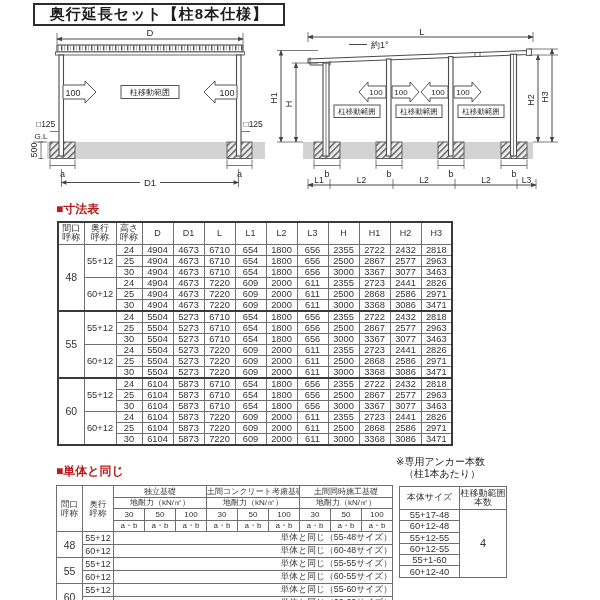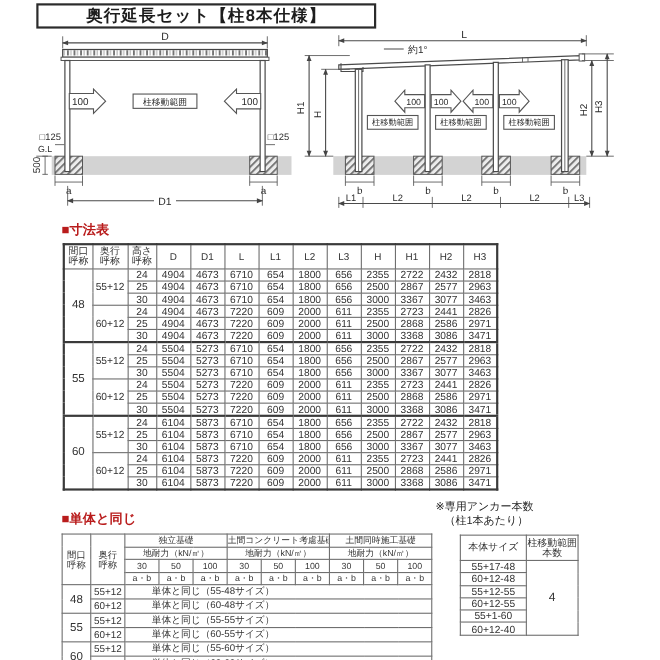--- a/index.html
+++ b/index.html
@@ -1,18 +1,18 @@
 <!DOCTYPE html>
 <html><head>
 <meta charset="utf-8">
 <style>
 *{margin:0;padding:0;box-sizing:border-box}
 html,body{width:600px;height:600px}
 body{position:relative;background:#fff;font-family:"Liberation Sans","DejaVu Sans",sans-serif;color:#222;overflow:hidden}
-.title-box{position:absolute;left:33px;top:3px;width:309px;height:23px;border:2px solid #2b2b2b;display:flex;align-items:center;justify-content:center;font-size:15px;font-weight:bold;letter-spacing:1px;color:#1d1d1d}
+.title-box{position:absolute;left:33px;top:3px;width:252px;height:23px;border:2px solid #2b2b2b;display:flex;align-items:center;justify-content:center;font-size:15px;font-weight:bold;letter-spacing:1px;color:#1d1d1d}
 .svg-front{position:absolute;left:0;top:28px;width:270px;height:167px}
 .svg-side{position:absolute;left:270px;top:28px;width:330px;height:167px}
 svg text{font-family:"Liberation Sans","DejaVu Sans",sans-serif;fill:#2a2a2a}
 .t75{font-size:7.5px}.t8{font-size:8px}.t85{font-size:8.5px}.t9{font-size:9px}.t95{font-size:9.5px}
 .ln{stroke:#4a4a4a;stroke-width:1;fill:none}
 .ln8{stroke:#5a5a5a;stroke-width:.8;fill:none}
 .shape{fill:#fff;stroke:#4a4a4a;stroke-width:1.1}
 .shape9{fill:#fff;stroke:#555;stroke-width:.9}
 .section-heading{position:absolute;font-size:12px;font-weight:bold;color:#b91c1c}
 #h-dim{left:56px;top:201px}
@@ -27,23 +27,23 @@
 .dim-table td{font-size:9.3px;line-height:10px}
 .dim-table td.big{font-size:10.5px}
 .dim-table tr.group-start td{border-top:2px solid #3a3a3a}
 .f-table{left:56px;top:485px;width:336px;border:1.5px solid #3a3a3a}
 .f-table th{font-size:8px;line-height:9px}
 .f-table thead tr{height:11.5px}
 .f-table .two-line{font-size:8.5px}
 .f-table tbody tr{height:11.3px}
 .f-table td{font-size:9px}
 .f-table td.big{font-size:10.5px}
-.f-table td.note{text-align:left;padding-left:24px;font-size:8.8px}
+.f-table td.note{text-align:right;padding-left:24px;font-size:8.8px}
 .f-table tr.group-start td{border-top:1.5px solid #3a3a3a}
-.a-table{left:418px;top:486px;width:107px;border:1.5px solid #3a3a3a}
+.a-table{left:399px;top:486px;width:107px;border:1.5px solid #3a3a3a}
 .a-table thead tr{height:23px}
 .a-table th{font-size:9px;line-height:9.5px}
 .a-table tbody tr{height:11.3px}
 .a-table td{font-size:9.3px}
 .a-table td.count{font-size:11px}
 .anchor-note{position:absolute;left:396px;top:456px;font-size:10px;line-height:12px;color:#222}
 .anchor-note .l2{padding-left:8px}
 </style>
 </head>
 <body>

